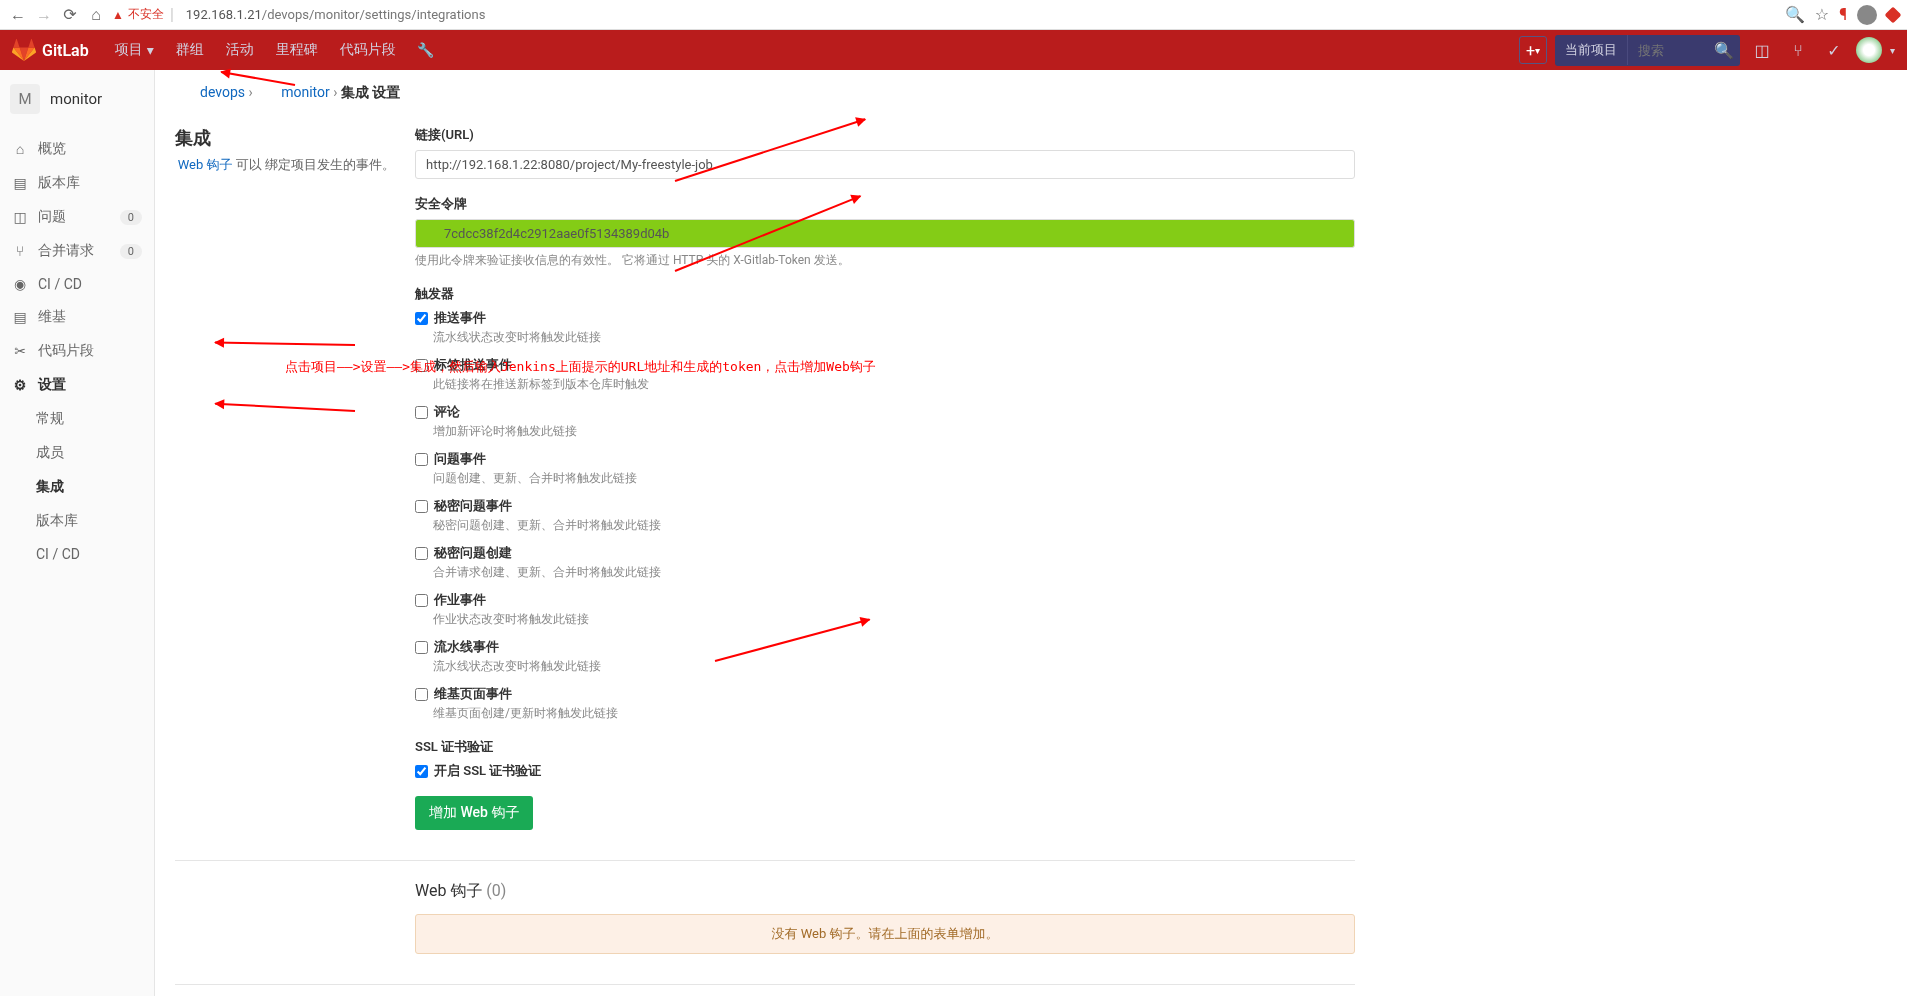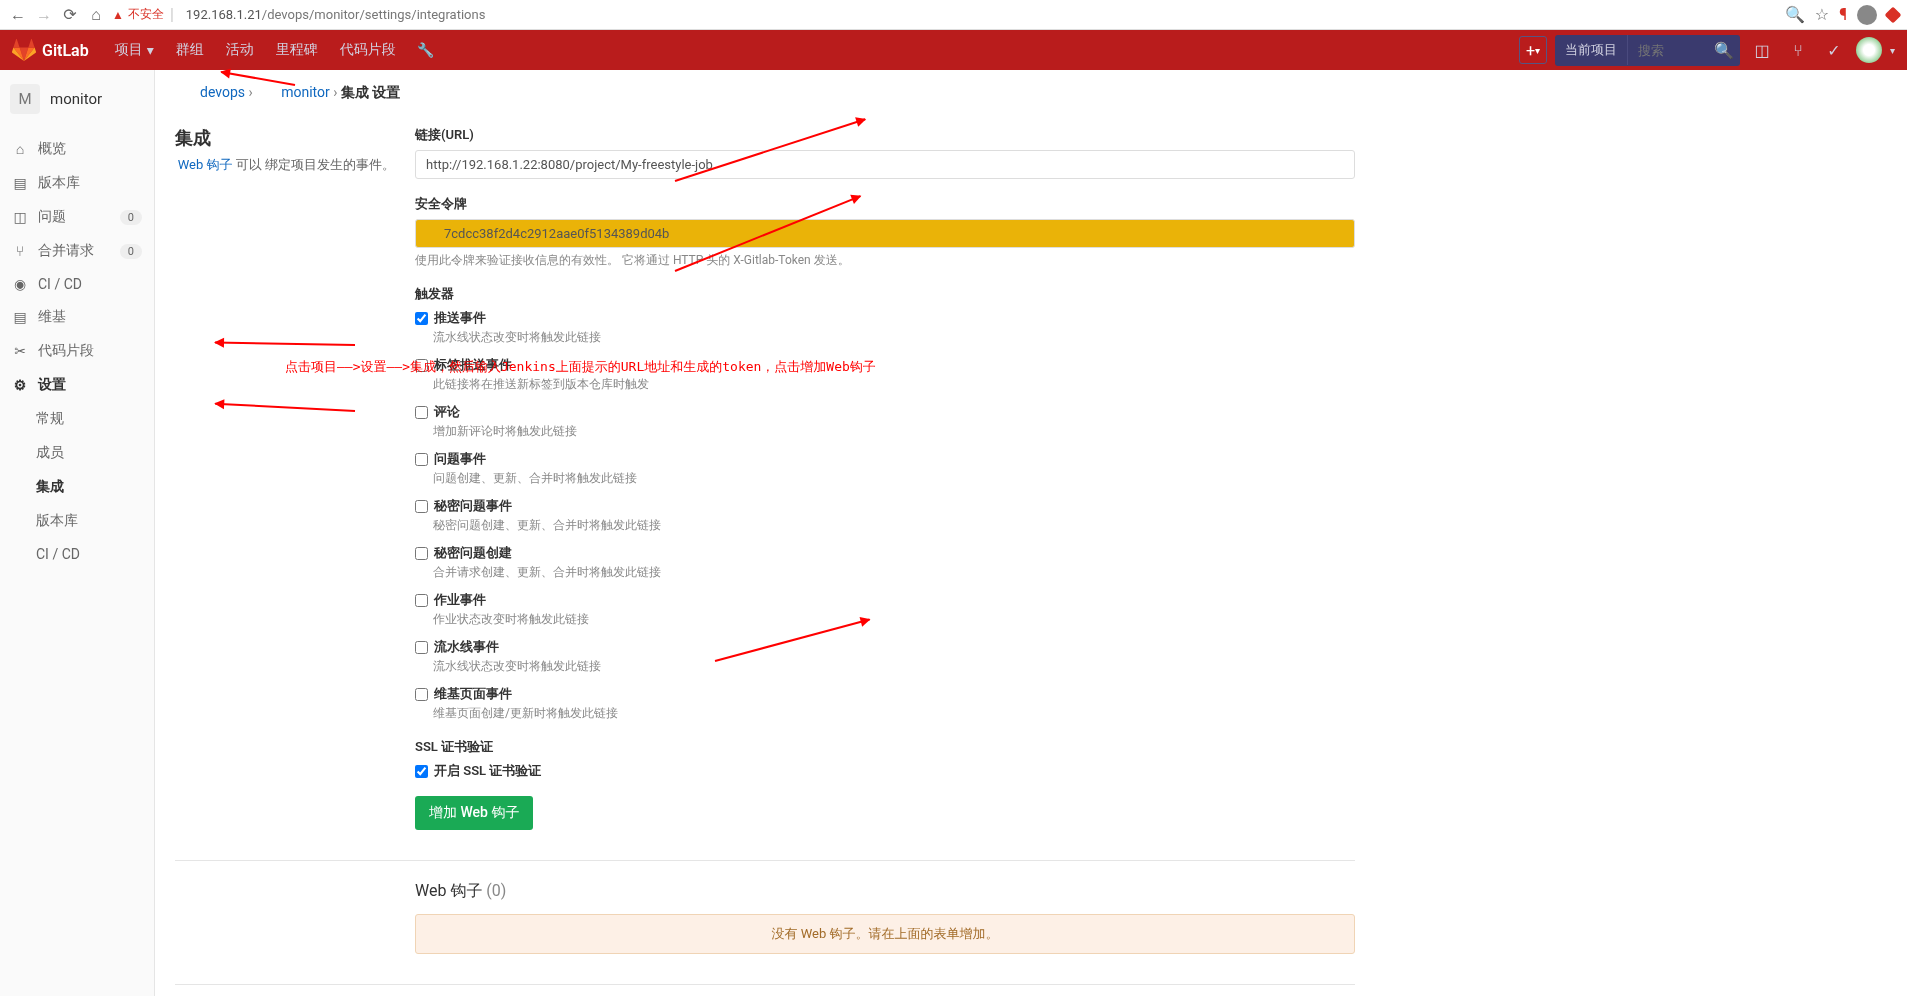--- a/index.html
+++ b/index.html
@@ -55,21 +55,21 @@
     .breadcrumb a { color: #1068bf; text-decoration: none; margin-left: 25px; }
     .breadcrumb strong { color: #333; font-weight: 600; }
     .content-row { display: flex; gap: 20px; max-width: 1180px; margin-bottom: 30px; }
     .content-left { width: 220px; flex-shrink: 0; }
     .content-right { flex: 1; }
     .section-title { font-size: 18px; font-weight: 600; color: #333; margin-bottom: 6px; }
     .section-desc { font-size: 13px; color: #666; text-align: right; }
     .section-desc a { color: #1068bf; text-decoration: none; }
     .form-label { font-size: 13px; font-weight: 600; color: #333; margin-bottom: 6px; display: block; }
     .form-input { width: 100%; border: 1px solid #ddd; border-radius: 3px; padding: 6px 10px; font-size: 13px; color: #555; }
-    .form-input.readonly { background: #eab308; padding-left: 28px; }
+    .form-input.readonly { background: #84cc16; padding-left: 28px; }
     .form-help { font-size: 12px; color: #888; margin-top: 4px; }
     .form-group { margin-bottom: 16px; }
     .checkbox-row { display: flex; align-items: center; gap: 6px; margin-bottom: 2px; }
     .checkbox-row input { margin-top: 1px; }
     .checkbox-label { font-size: 13px; font-weight: 600; color: #333; }
     .checkbox-desc { font-size: 12px; color: #888; margin-left: 18px; margin-bottom: 10px; }
     .btn-primary { background: #1aaa55; color: #fff; border: none; padding: 8px 14px; border-radius: 3px; font-size: 14px; cursor: pointer; font-weight: 500; }
     .webhooks-header { font-size: 16px; color: #333; margin-bottom: 12px; }
     .webhooks-header .count { color: #888; }
     .empty-notice { background: #fdf0e6; border: 1px solid #f0d4b5; border-radius: 3px; padding: 10px; text-align: center; color: #a26b28; font-size: 13px; }

